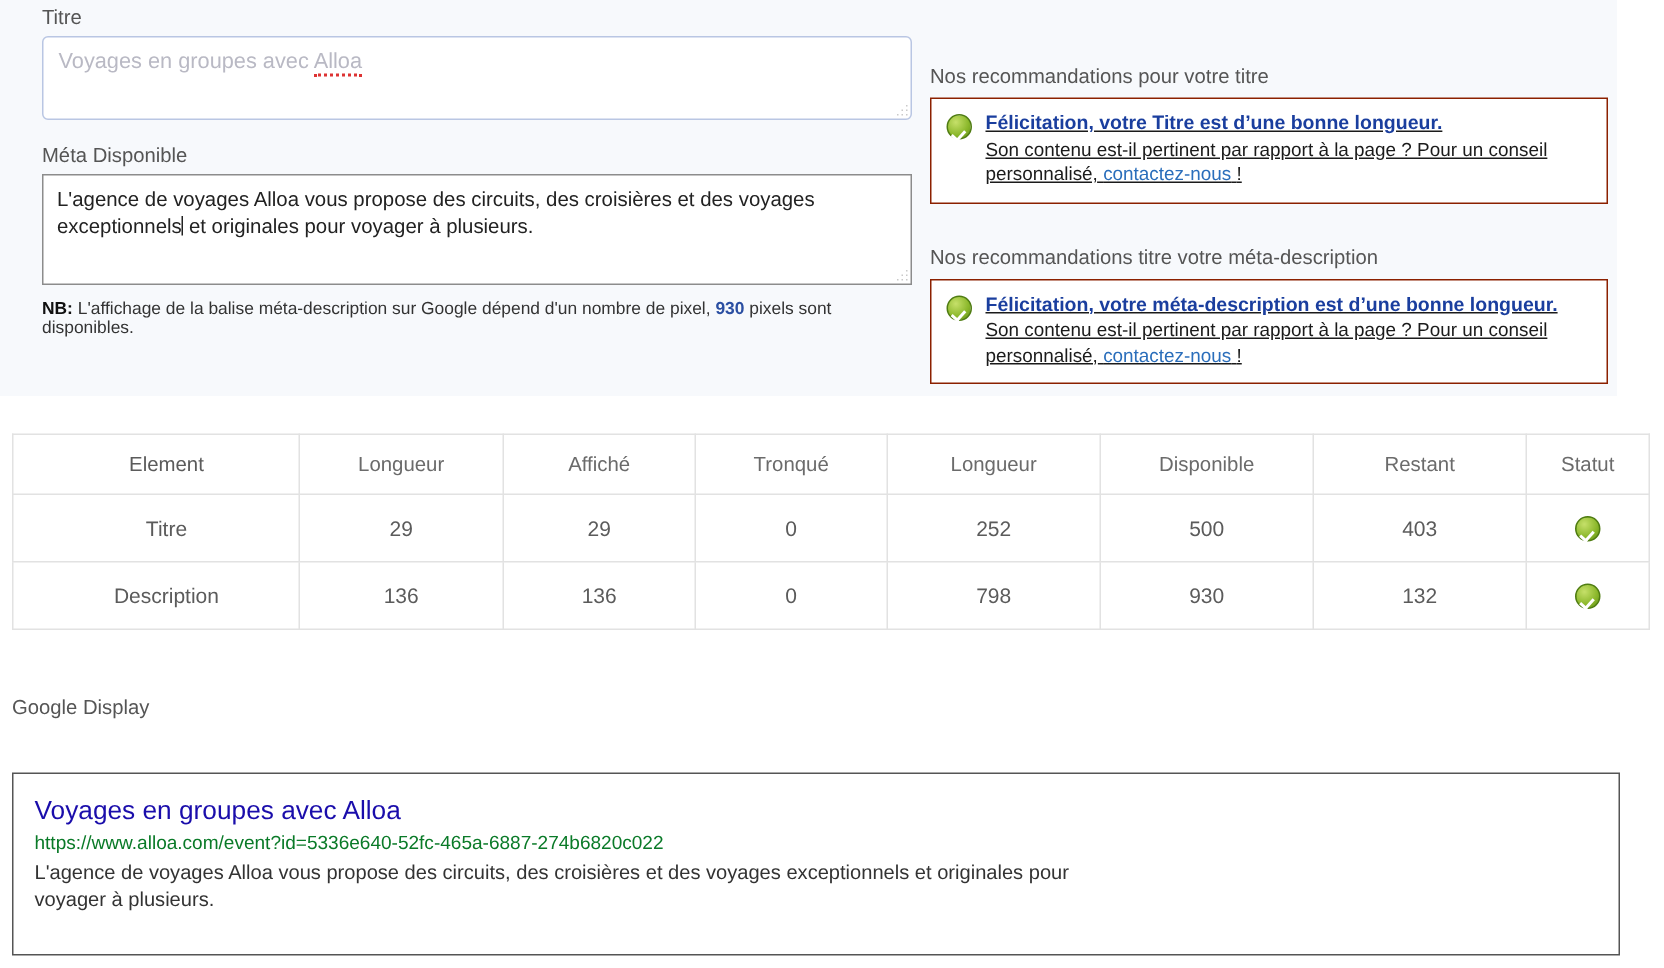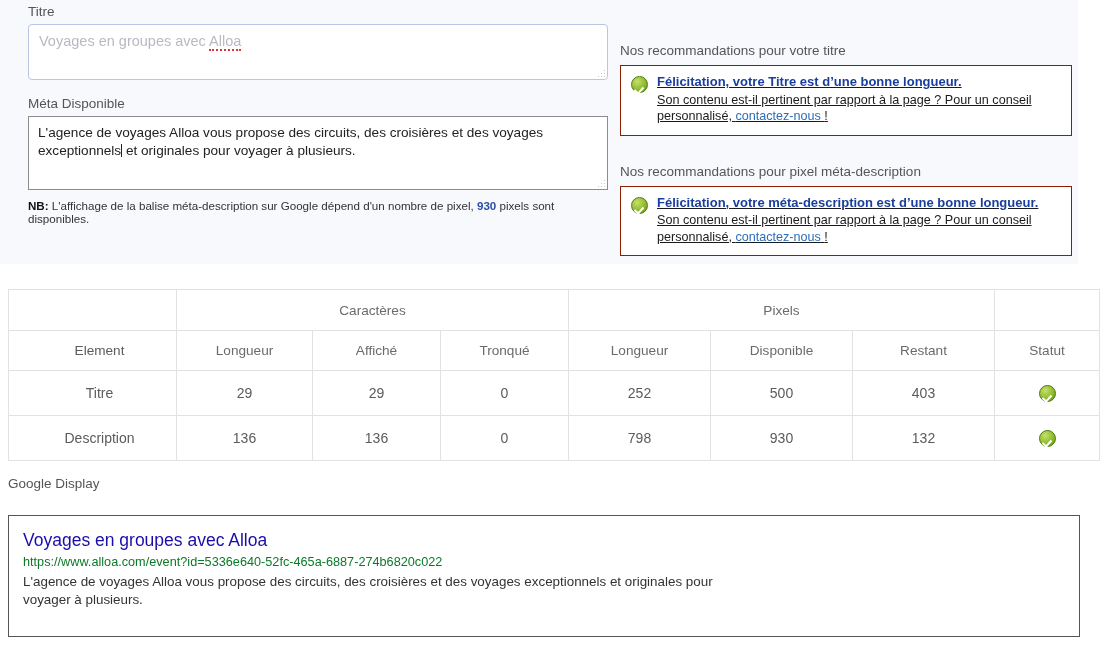--- a/index.html
+++ b/index.html
@@ -131,21 +131,21 @@
   table.stats tr.grp th { height: 41px; }
   table.stats td.lead, table.stats th.lead {
     text-align: center; padding-left: 14px; color: #5b5b5b;
   }
   table.stats tr.body td { height: 45px; color: #5b5b5b; font-size: 14px; }
   .green { color: #1a8a1a; font-weight: normal; }
   td.status-cell { }
   .check-sm { margin: 0 auto; margin-top:0; }
 
   
-  .gd-label { position: absolute; left: 8px; top: 476px; font-size: 13.5px; color: #555; text-align: right; }
+  .gd-label { position: absolute; left: 8px; top: 464px; font-size: 13.5px; color: #555; text-align: right; }
   .gd-box {
     position: absolute; left: 8px; top: 515px;
     width: 1072px; height: 122px;
     border: 1px solid #555;
     background: #fff;
     padding: 14px 14px;
   }
   .gd-title {
     color: #1a0dab; font-size: 17.5px; margin-bottom: 4px;
     font-family: "Liberation Sans", sans-serif;
@@ -207,43 +207,37 @@
         <div class="txt">
           <span class="headline">Félicitation, votre Titre est d’une bonne longueur.</span>
           <span>Son contenu est-il pertinent par rapport à la page ? Pour un conseil personnalisé,</span>
           <a href="#">contactez-nous</a>
           <span>!</span>
         </div>
       </div>
 
       <div class="reco-spacer"></div>
 
-      <div class="reco-title">Nos recommandations pour pixel méta-description</div>
+      <div class="reco-title">Nos recommandations titre votre méta-description</div>
 
       <div class="reco-box">
         <span class="check"></span>
         <div class="txt">
           <span class="headline">Félicitation, votre méta-description est d’une bonne longueur.</span>
           <span>Son contenu est-il pertinent par rapport à la page ? Pour un conseil personnalisé,</span>
           <a href="#">contactez-nous</a>
           <span>!</span>
         </div>
       </div>
     </div>
   </div>
 
   <div class="tbl-wrap">
     <table class="stats">
       <thead>
-        <tr class="grp">
-          <th class="lead" style="width:168px"></th>
-          <th colspan="3">Caractères</th>
-          <th colspan="3">Pixels</th>
-          <th style="width:105px"></th>
-        </tr>
         <tr>
           <th class="lead">Element</th>
           <th style="width:136px">Longueur</th>
           <th style="width:128px">Affiché</th>
           <th style="width:128px">Tronqué</th>
           <th style="width:142px">Longueur</th>
           <th style="width:142px">Disponible</th>
           <th style="width:142px">Restant</th>
           <th>Statut</th>
         </tr>

